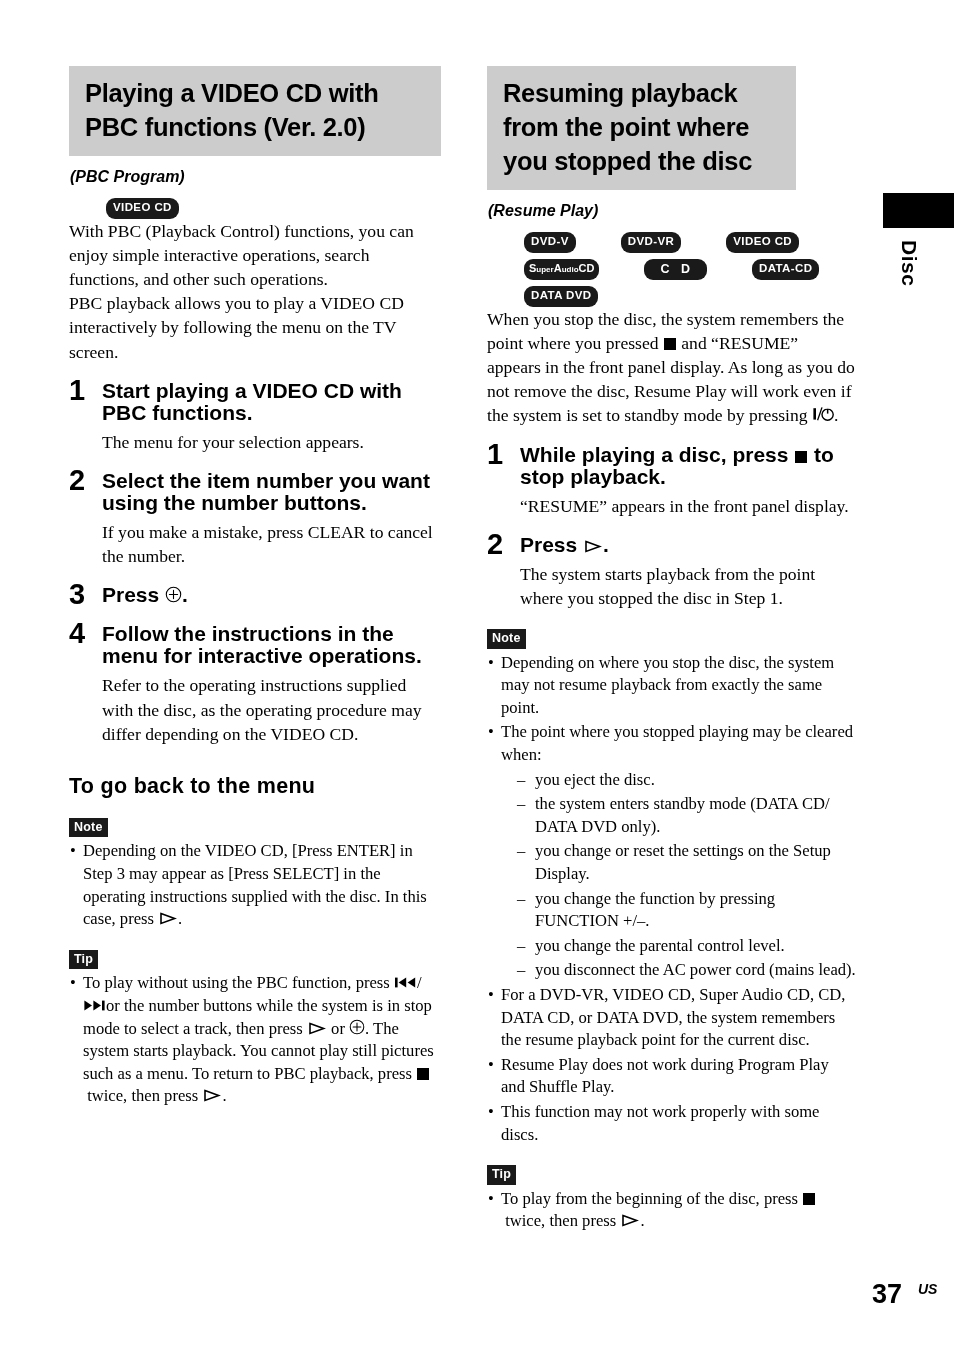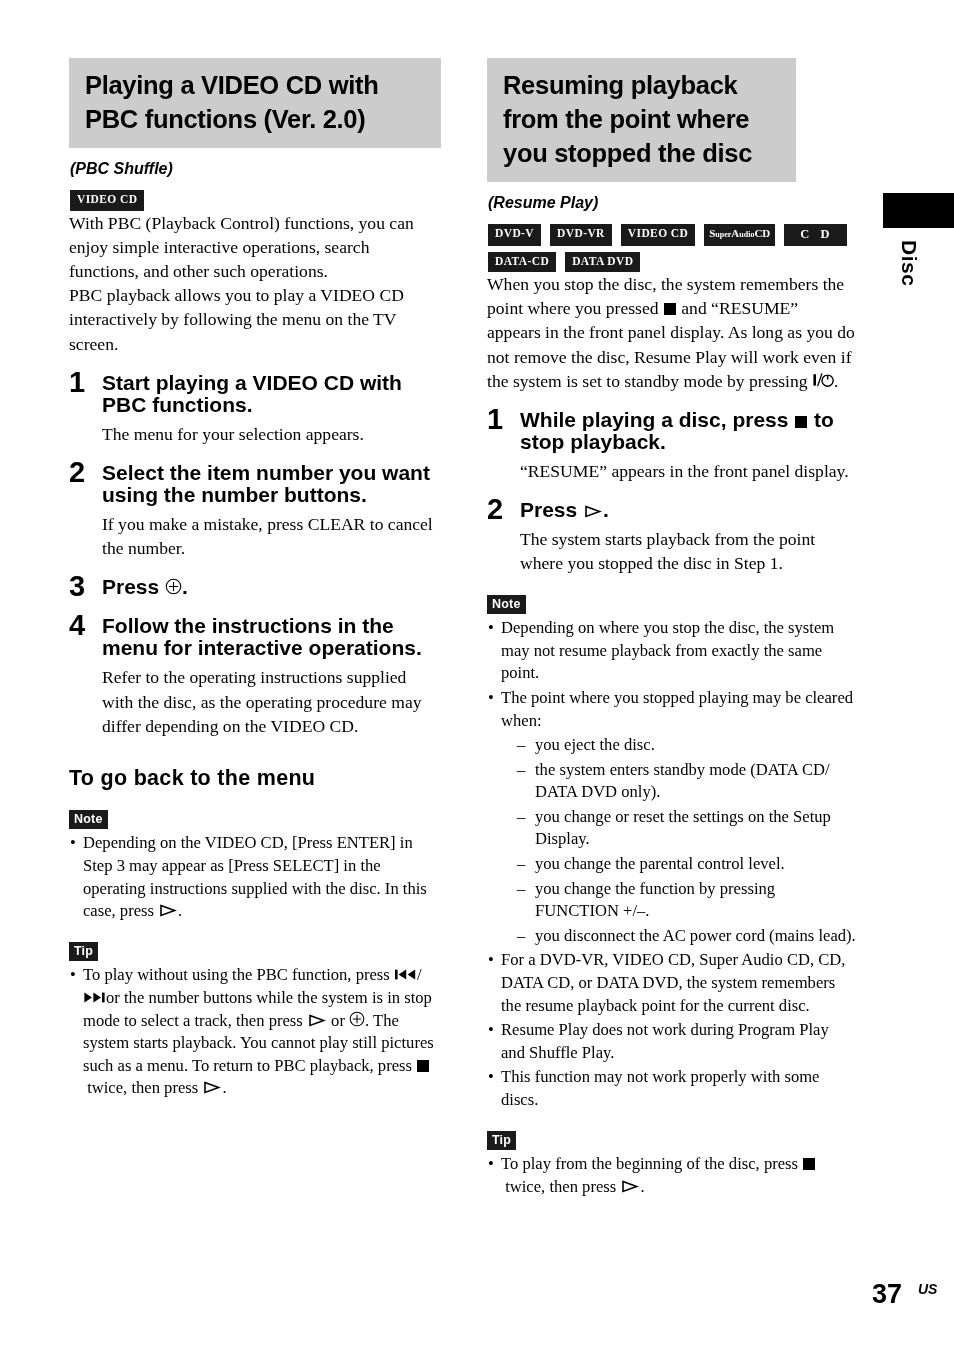--- a/index.html
+++ b/index.html
@@ -45,21 +45,21 @@
     letter-spacing: 0.5px;
     color: #000000;
     writing-mode: vertical-rl;
     text-orientation: mixed;
     line-height: 1;
   }
 
   
   .col {
     position: absolute;
-    top: 58px;
+    top: 66px;
   }
   .col-left  { left: 69px;  width: 372px; }
   .col-right { left: 487px; width: 369px; }
 
   
   .head-band {
     background: #cccccc;
     font-family: "Liberation Sans", sans-serif;
     font-weight: bold;
     font-size: 25.5px;
@@ -86,29 +86,30 @@
     margin-top: 12px;
     margin-left: 1px;
     display: flex;
     flex-wrap: wrap;
     gap: 6px 9px;
     max-width: 370px;
   }
   .badge {
     background: #1a1a1a;
     color: #ffffff;
-    font-family: Liberation Serif, serif;
+    font-family: Liberation Sans, sans-serif;
     font-weight: bold;
     font-size: 11.5px;
     letter-spacing: 0.4px;
     line-height: 1;
     padding: 4px 7px 5px 7px;
     display: inline-block;
     white-space: nowrap;
-    border-radius: 0;
+    border-radius: 9px;
+    margin-left: 36px;
   }
   .badge.sacd {
     font-size: 11px;
     letter-spacing: 0;
     padding: 4px 5px 5px 5px;
   }
   .badge.sacd .sm { font-size: 8px; letter-spacing: 0; }
   .badge.cdlogo {
     font-size: 12.5px;
     letter-spacing: 4px;
@@ -250,21 +251,21 @@
 
 <div class="page">
 
   <div class="side-tab-block"></div>
   <div class="side-tab-label">Disc</div>
 
   <div class="col col-left">
 
     <div class="head-band head-band-left">Playing a VIDEO CD with PBC functions (Ver. 2.0)</div>
 
-    <div class="sub-italic">(PBC Shuffle)</div>
+    <div class="sub-italic">(PBC Program)</div>
 
     <div class="badge-row">
       <span class="badge">VIDEO CD</span>
     </div>
 
     <p class="body gap-top-lg">With PBC (Playback Control) functions, you can enjoy simple interactive operations, search functions, and other such operations.</p>
     <p class="body">PBC playback allows you to play a VIDEO CD interactively by following the menu on the TV screen.</p>
 
     <div class="step">
       <div class="step-num">1</div>
@@ -380,22 +381,22 @@
     <div class="note-block">
       <span class="tag">Note</span>
       <ul class="bullets">
         <li>Depending on where you stop the disc, the system may not resume playback from exactly the same point.</li>
         <li>
           <span>The point where you stopped playing may be cleared when:</span>
           <ul class="dashes">
             <li>you eject the disc.</li>
             <li>the system enters standby mode (DATA CD/ DATA DVD only).</li>
             <li>you change or reset the settings on the Setup Display.</li>
+            <li>you change the function by pressing FUNCTION +/–.</li>
             <li>you change the parental control level.</li>
-            <li>you change the function by pressing FUNCTION +/–.</li>
             <li>you disconnect the AC power cord (mains lead).</li>
           </ul>
         </li>
         <li>For a DVD-VR, VIDEO CD, Super Audio CD, CD, DATA CD, or DATA DVD, the system remembers the resume playback point for the current disc.</li>
         <li>Resume Play does not work during Program Play and Shuffle Play.</li>
         <li>This function may not work properly with some discs.</li>
       </ul>
     </div>
 
     <div class="note-block">

